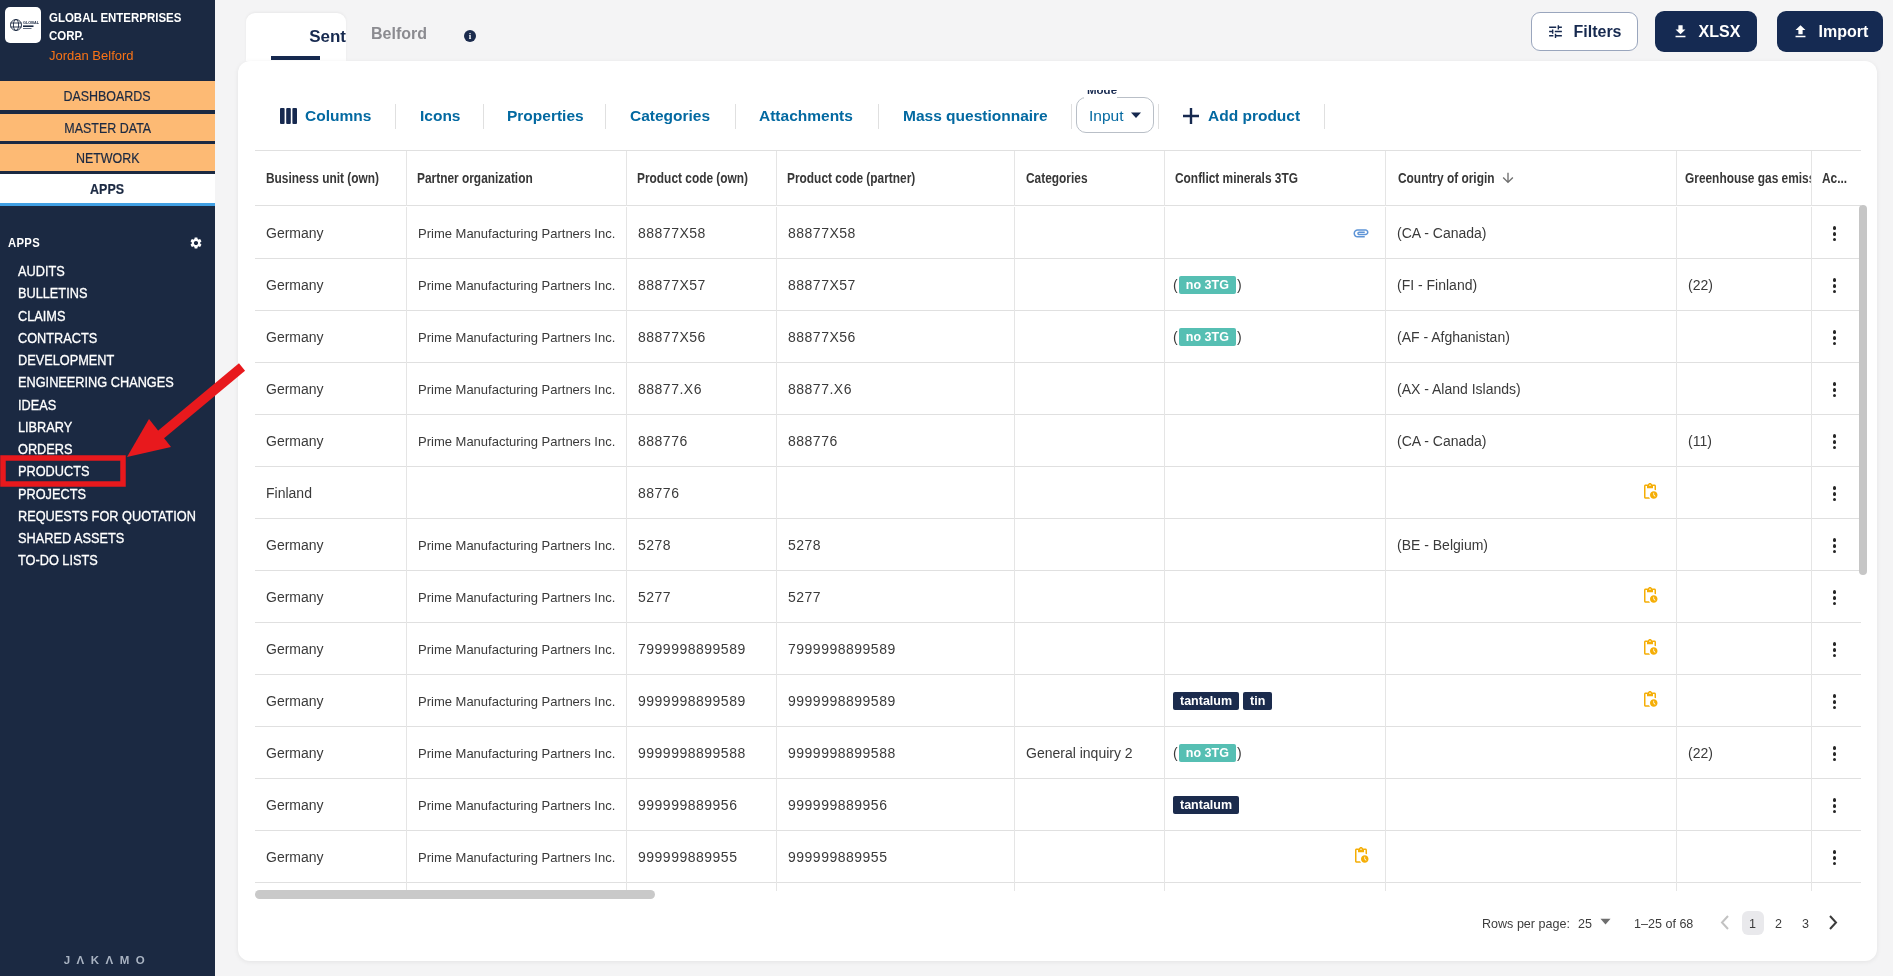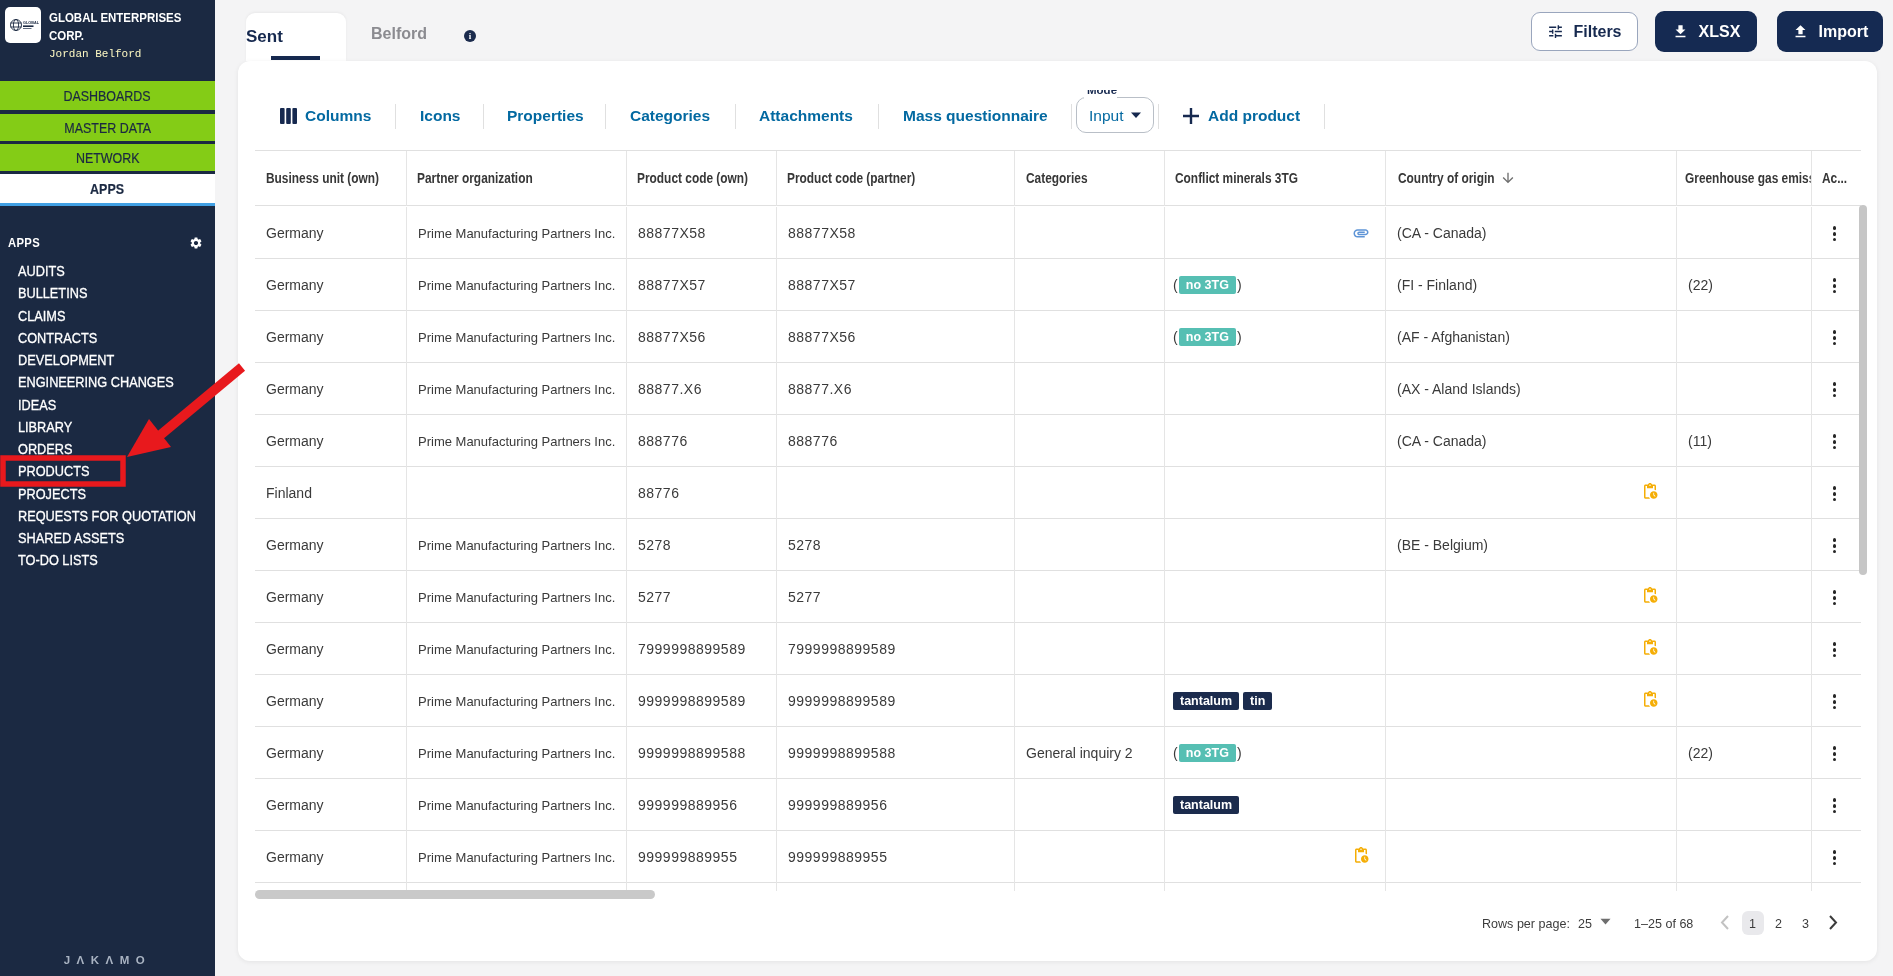--- a/index.html
+++ b/index.html
@@ -4,34 +4,34 @@
 <style>
   * { margin:0; padding:0; box-sizing:border-box; }
   html,body { width:1893px; height:976px; overflow:hidden; }
   body { font-family:"Liberation Sans", sans-serif; background:#f4f4f5; position:relative; }
   .abs { position:absolute; }
 
   
   #sidebar { position:absolute; left:0; top:0; width:215px; height:976px; background:#1b2942; }
   #logo-box { position:absolute; left:5px; top:7px; width:36px; height:36px; background:#fff; border-radius:5px; }
   .side-title { position:absolute; left:49px; color:#fff; font-weight:bold; font-size:13.5px; transform:scaleX(0.85); transform-origin:left center; }
-  .side-user  { position:absolute; left:49px; color:#fef9c3; font-size:11px;font-family:Liberation Mono, monospace; }
-  .navrow { position:absolute; left:0; width:215px; background:#84cc16; color:#1b2942;
+  .side-user  { position:absolute; left:49px; color:#f97316; font-size:13px; }
+  .navrow { position:absolute; left:0; width:215px; background:#fdba74; color:#1b2942;
             display:flex; align-items:center; justify-content:center;
             font-size:14px; }
   .navrow span { transform:scaleX(0.89); -webkit-text-stroke:0.2px currentColor; }
   .apps-head { position:absolute; left:8px; top:236px; color:#fff; font-weight:bold; font-size:12.5px; letter-spacing:0.4px; transform:scaleX(0.9); transform-origin:left center; }
   .appitem { position:absolute; left:18px; color:#fff; font-size:14px; white-space:nowrap; transform:scaleX(0.91); transform-origin:left center; -webkit-text-stroke:0.3px #fff; }
   #jakamo { position:absolute; left:0; top:954px; width:215px; text-align:center; color:#a9b3c2;
             font-size:11.5px; letter-spacing:6.5px; font-weight:bold; }
 
   
   #tab-sent { position:absolute; left:246px; top:13px; width:100px; height:48px; background:#fff;
               border-radius:9px 9px 0 0; box-shadow:0 -1px 3px rgba(0,0,0,0.05); }
-  #tab-sent .lbl { position:absolute; left:0; top:24px; width:100%; text-align:left; transform:translateY(-50%);
+  #tab-sent .lbl { position:absolute; left:0; top:24px; width:100%; text-align:right; transform:translateY(-50%);
                    color:#16294f; font-weight:bold; font-size:17px; }
   #tab-sent .bar { position:absolute; left:25px; bottom:1px; width:49px; height:4px; background:#16294f; }
   #tab-received { position:absolute; left:371px; top:25px; color:#8b8b90; font-size:16px; font-weight:bold; }
   #info-ic { position:absolute; left:464px; top:30px; width:12px; height:12px; border-radius:50%; background:#1b2b4d;
              color:#fff; font-size:9px; font-weight:bold; text-align:center; line-height:12px; font-family:"Liberation Serif",serif; }
 
   
   .btn-outline { position:absolute; background:#fff; border:1.5px solid #9aa6bd; border-radius:9px;
                  color:#16294f; font-weight:bold; font-size:16px;
                  display:flex; align-items:center; justify-content:center; gap:9px; }

